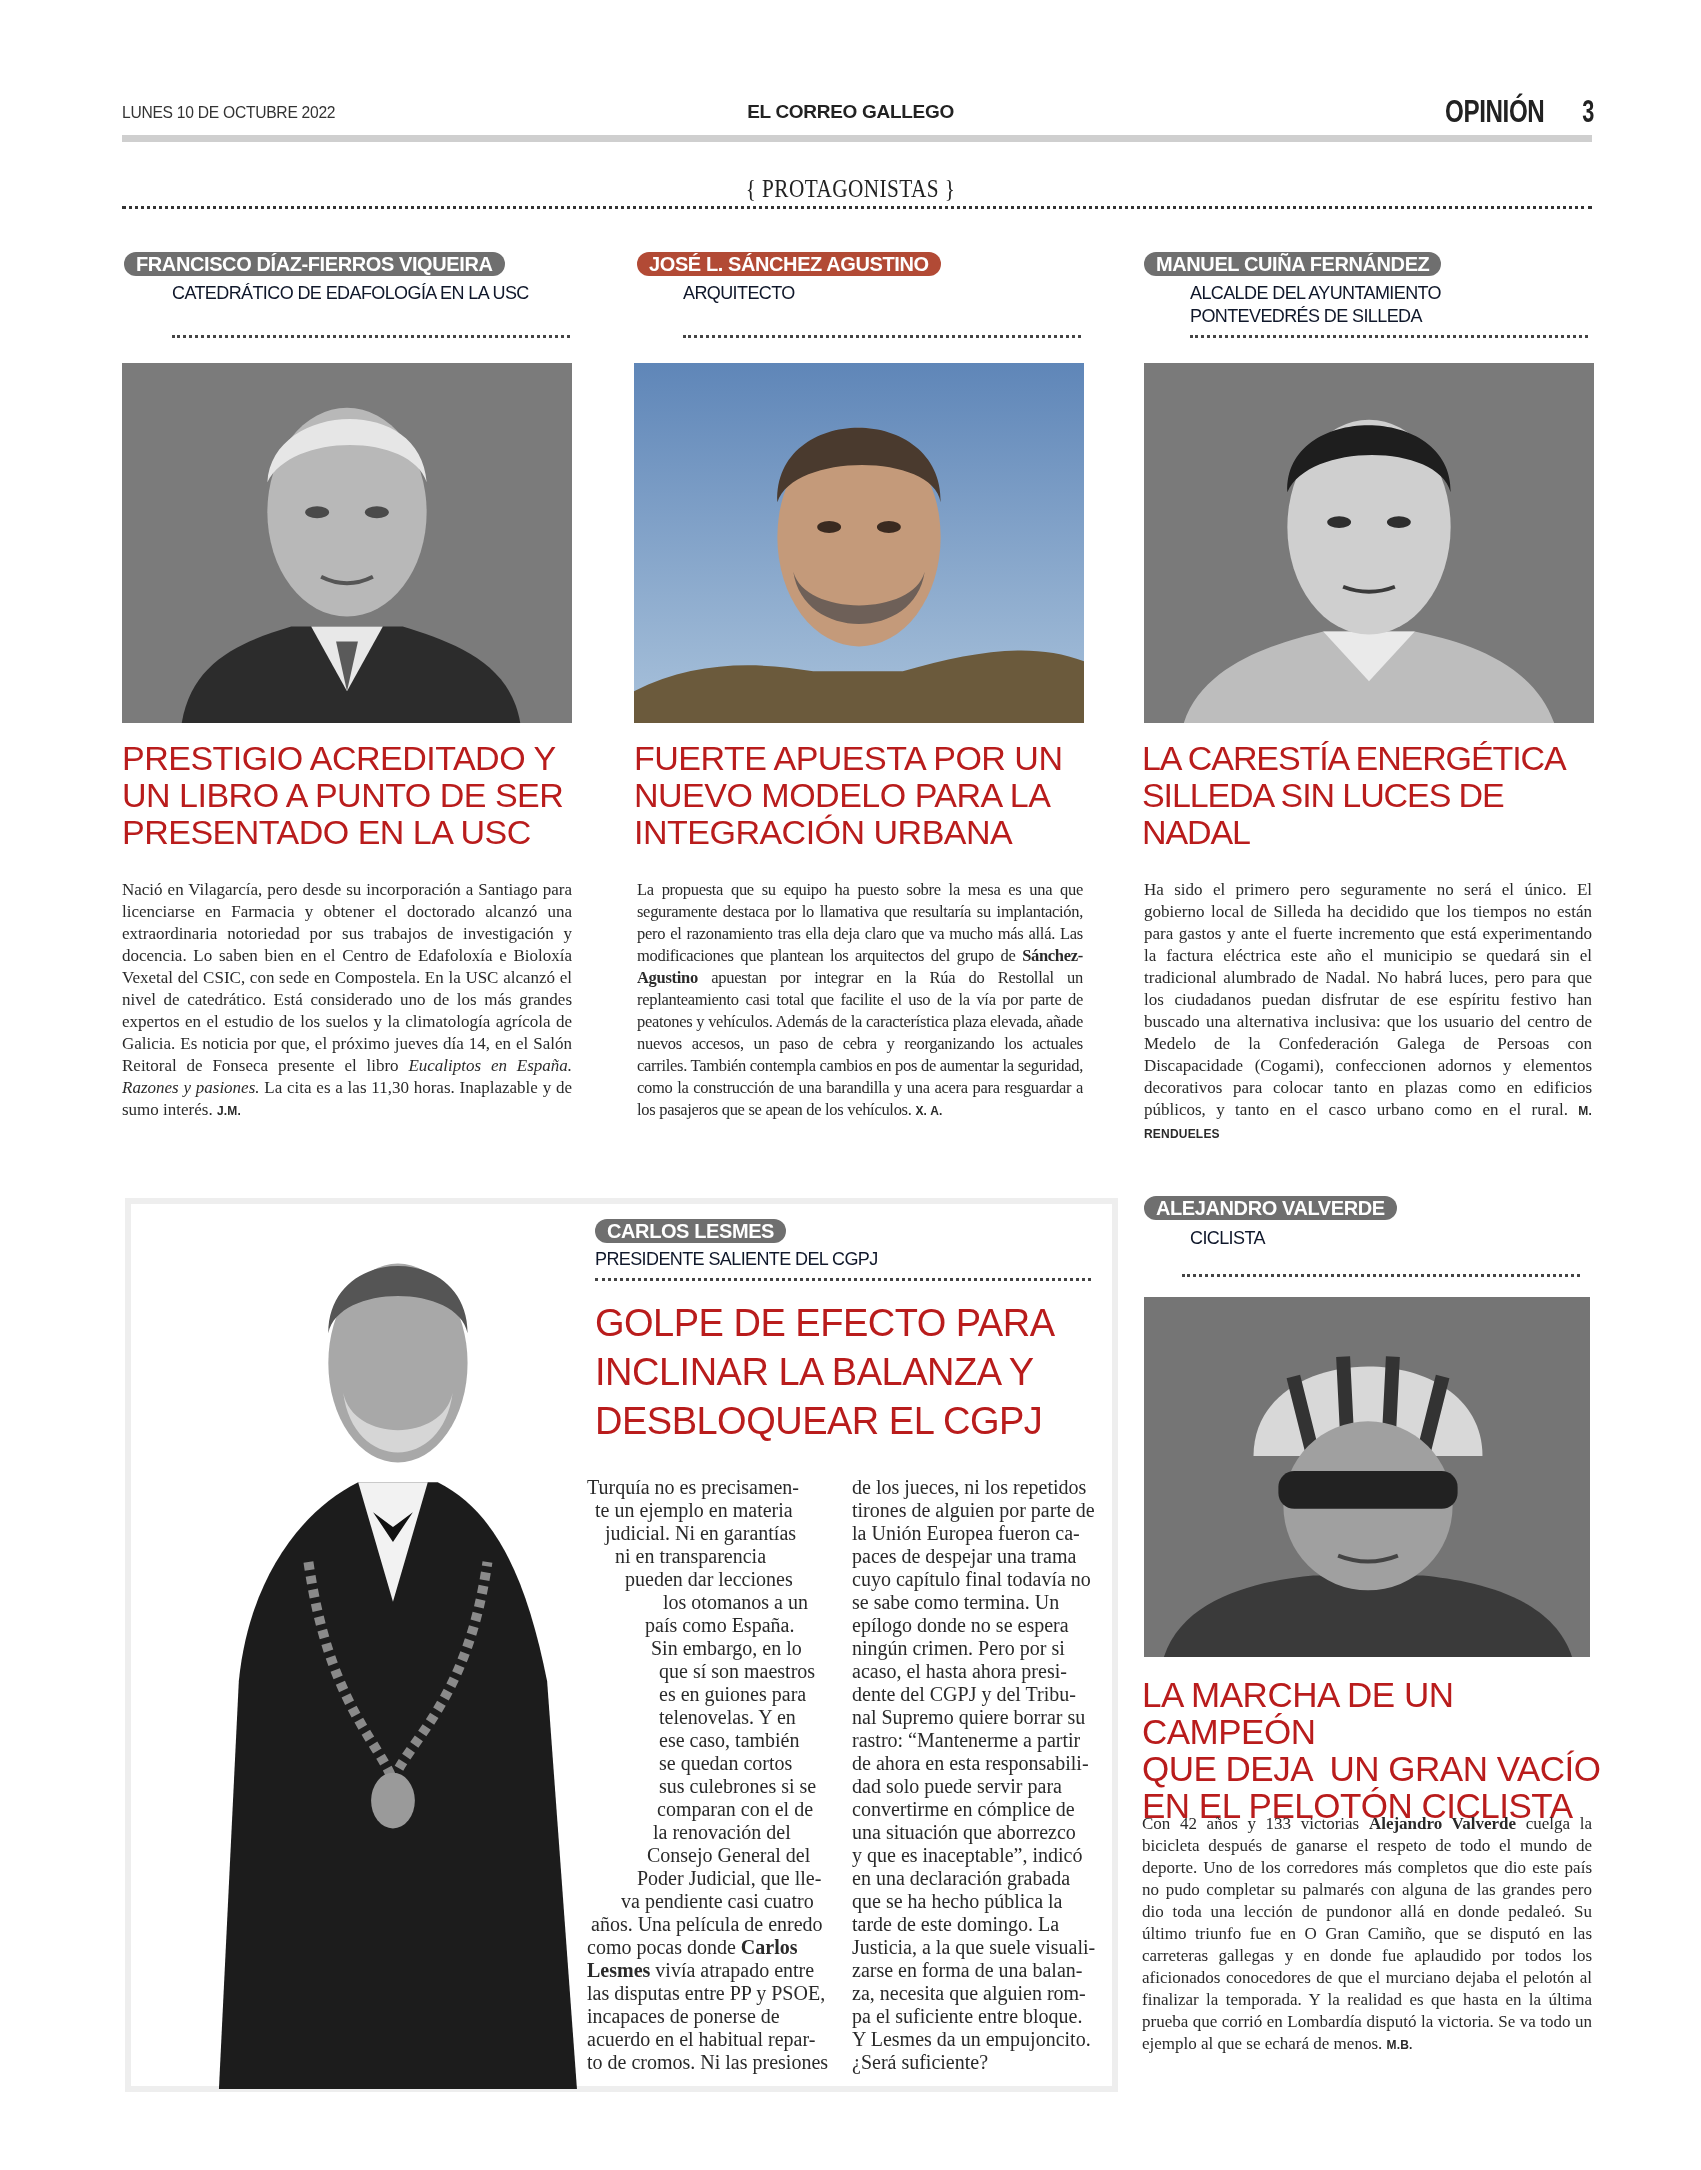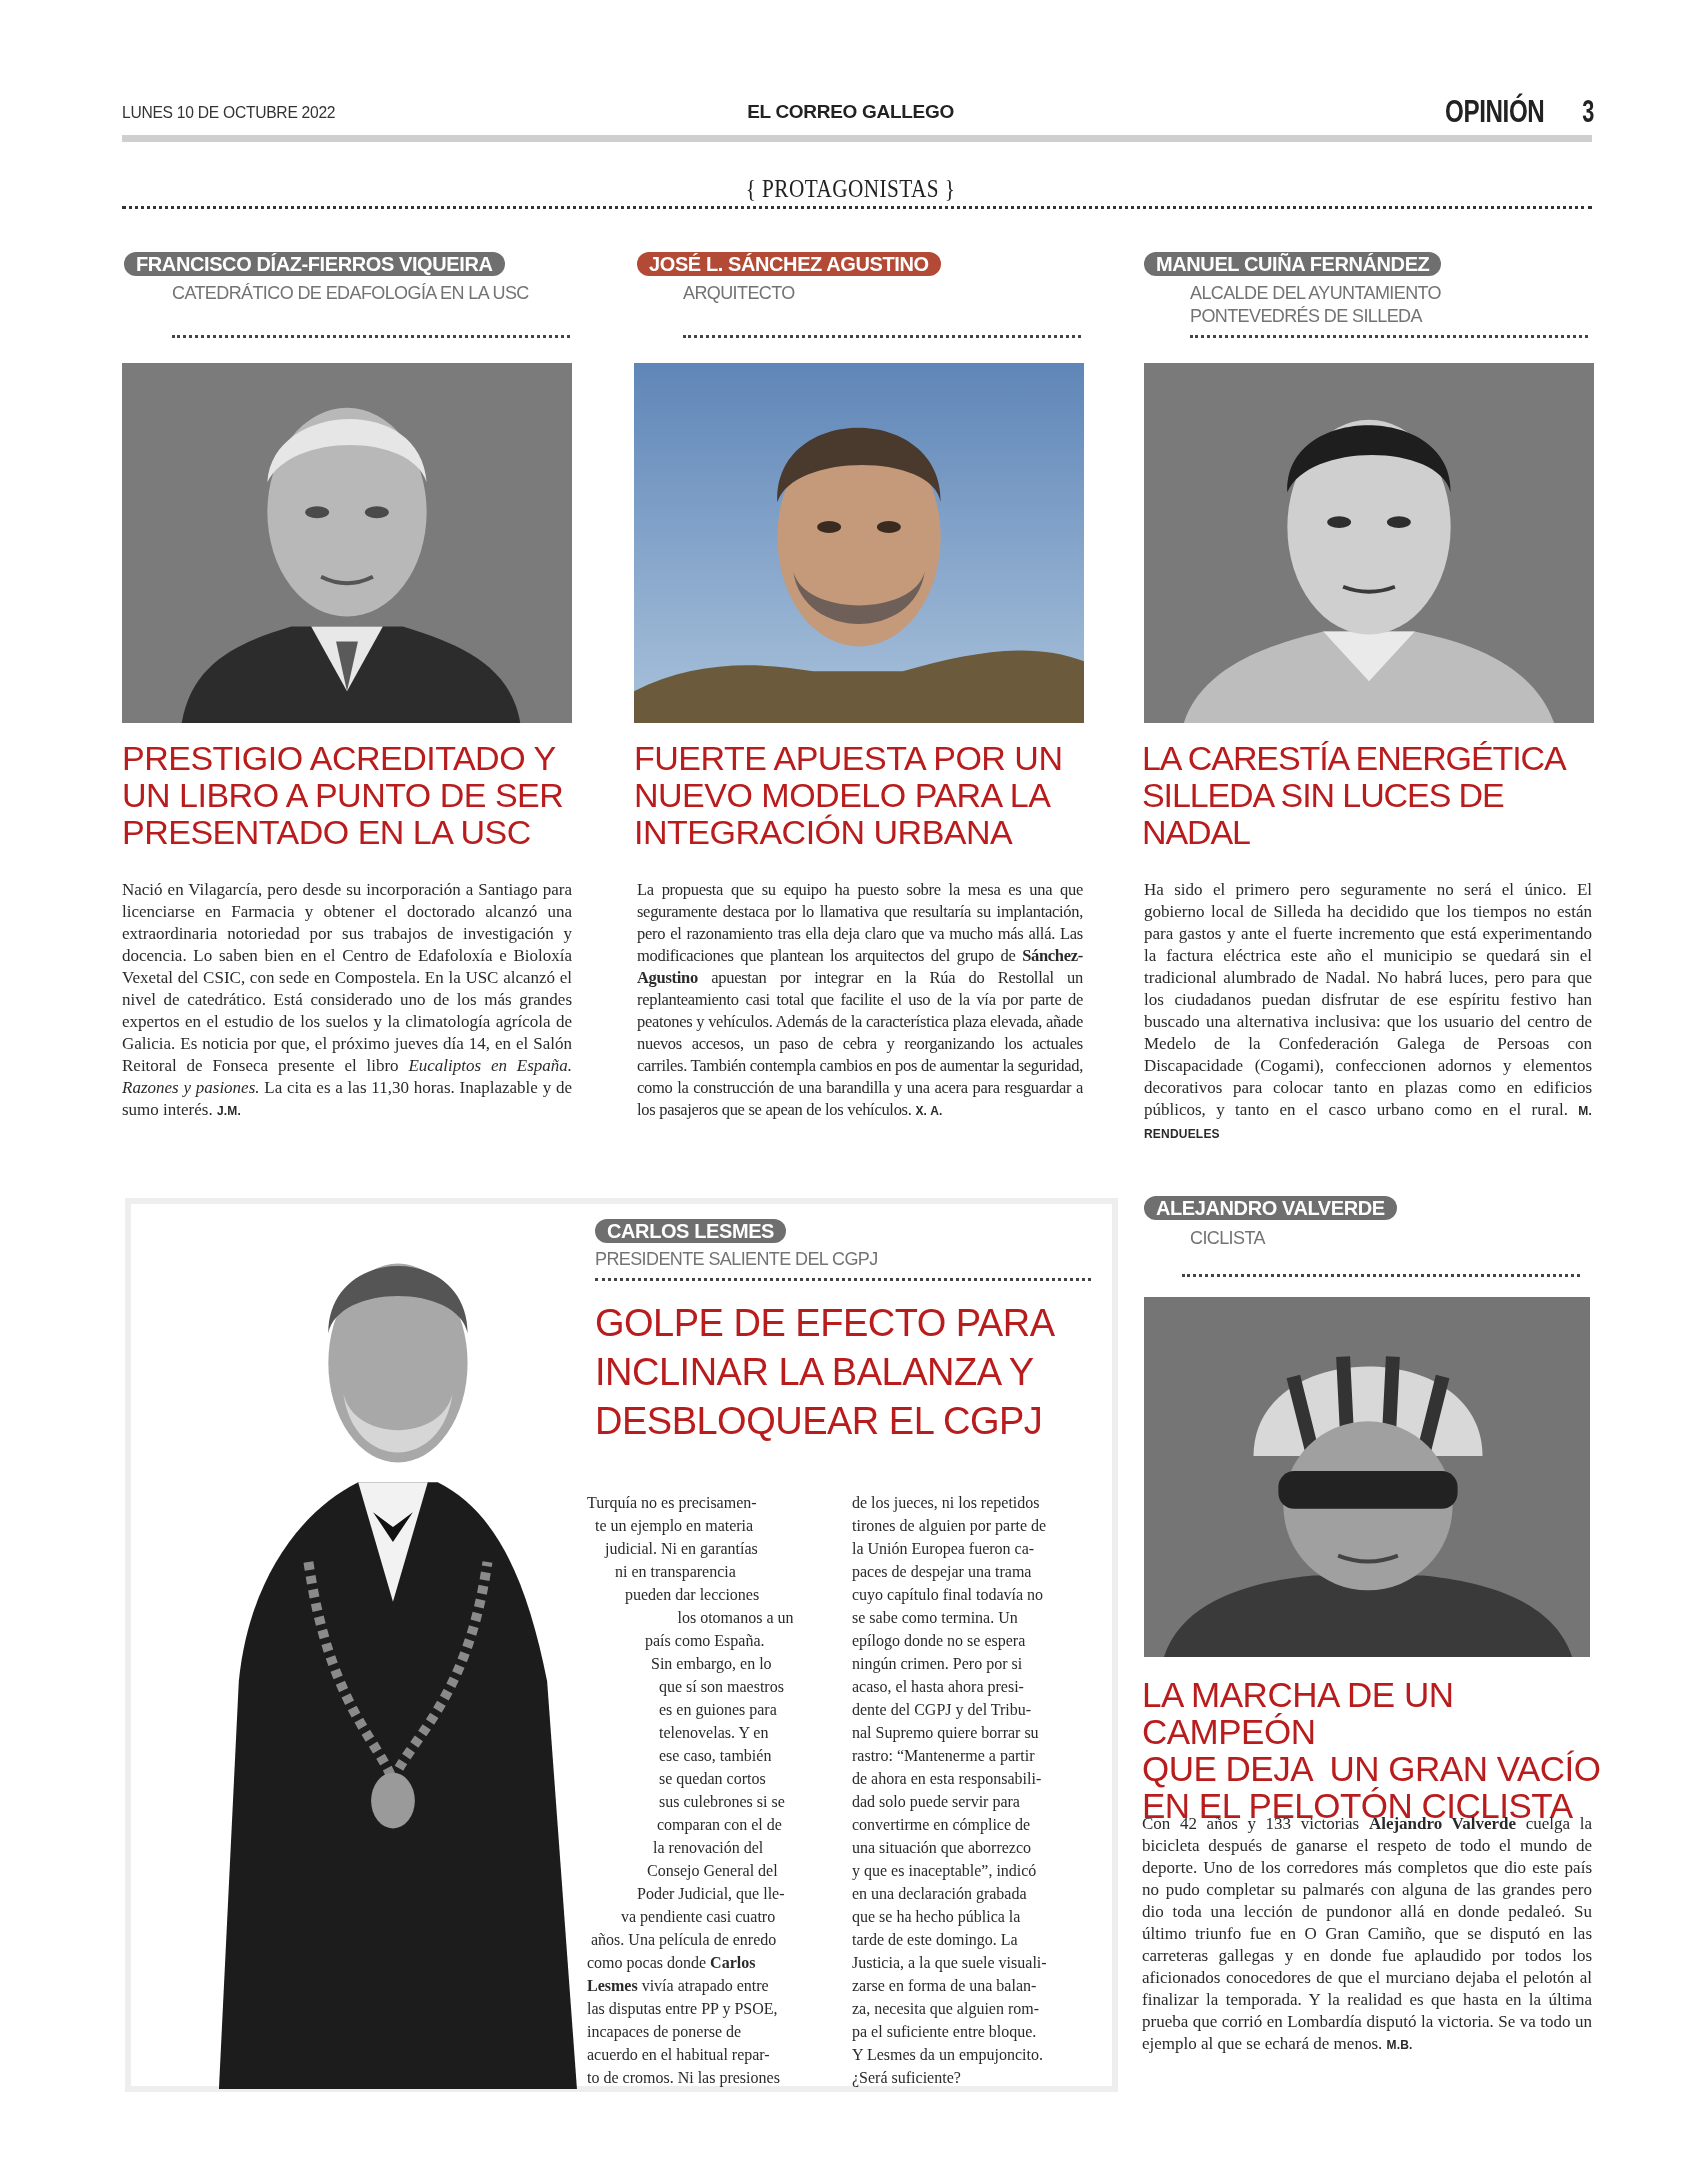--- a/index.html
+++ b/index.html
@@ -15,40 +15,40 @@
   .hdr-page { right: 107px; top: 94px; font-family: "Liberation Sans", sans-serif; font-weight: bold; font-size: 31px; color: #222; transform: scaleX(0.7); transform-origin: right; }
   .hdr-rule { left: 122px; top: 135px; width: 1470px; height: 7px; background: #cfcfcf; }
 
   .kicker { left: 0; width: 1701px; text-align: center; top: 175px; font-family: "Liberation Serif", serif; font-size: 25px; color: #222; transform: scaleX(0.85); letter-spacing: 0.5px; }
   .dots { border-top: 3px dotted #333; height: 0; }
   .kicker-rule { left: 122px; top: 206px; width: 1470px; }
 
   
   .pill { height: 24px; line-height: 24px; border-radius: 12px; padding: 0 12px; font-family: "Liberation Sans", sans-serif; font-weight: bold; font-size: 20px; color: #fff; background: #6f6f6f; white-space: nowrap; letter-spacing: -0.4px; }
   .pill.red { background: #b24a35; }
-  .role { font-family: "Liberation Sans", sans-serif; font-size: 18px; color: #737373; line-height: 23px; letter-spacing: -0.6px; text-transform: uppercase; }
+  .role { font-family: "Liberation Sans", sans-serif; font-size: 18px; color: #0f172a; line-height: 23px; letter-spacing: -0.6px; text-transform: uppercase; }
   .sub-dots { border-top: 3px dotted #444; height: 0; }
 
   
   .photo { background: #7a7a7a; overflow: hidden; }
   .photo svg { display: block; width: 100%; height: 100%; }
 
   
   .headline { font-family: "Liberation Sans", sans-serif; font-size: 34px; line-height: 37px; color: #b91c1c; letter-spacing: -0.5px; text-transform: uppercase; }
   .headline.big { font-size: 38px; line-height: 49px; }
 
   
   .body { font-family: "Liberation Serif", serif; font-size: 17px; line-height: 22px; color: #2a2a2a; text-align: justify; hyphens: manual; }
   .byline { font-family: "Liberation Sans", sans-serif; font-weight: bold; font-size: 12px; letter-spacing: 0.2px; }
   .it { font-style: italic; }
   .b { font-weight: bold; }
 
   
   .lesmes-box { left: 125px; top: 1198px; width: 993px; height: 894px; border: 6px solid #eeeeee; background: #fff; }
-  .wrap-col { font-family: "Liberation Serif", serif; font-size: 16px; line-height: 23px; color: #2a2a2a; margin-top: 15px; }
+  .wrap-col { font-family: "Liberation Serif", serif; font-size: 20px; line-height: 23px; color: #2a2a2a; }
   .wrap-col .ln { display: block; white-space: nowrap; }
 </style>
 </head>
 <body>
 
 <div class="abs hdr-date">LUNES 10 DE OCTUBRE 2022</div>
 <div class="abs hdr-paper">EL CORREO GALLEGO</div>
 <div class="abs hdr-section">OPINIÓN</div>
 <div class="abs hdr-page">3</div>
 <div class="abs hdr-rule"></div>

